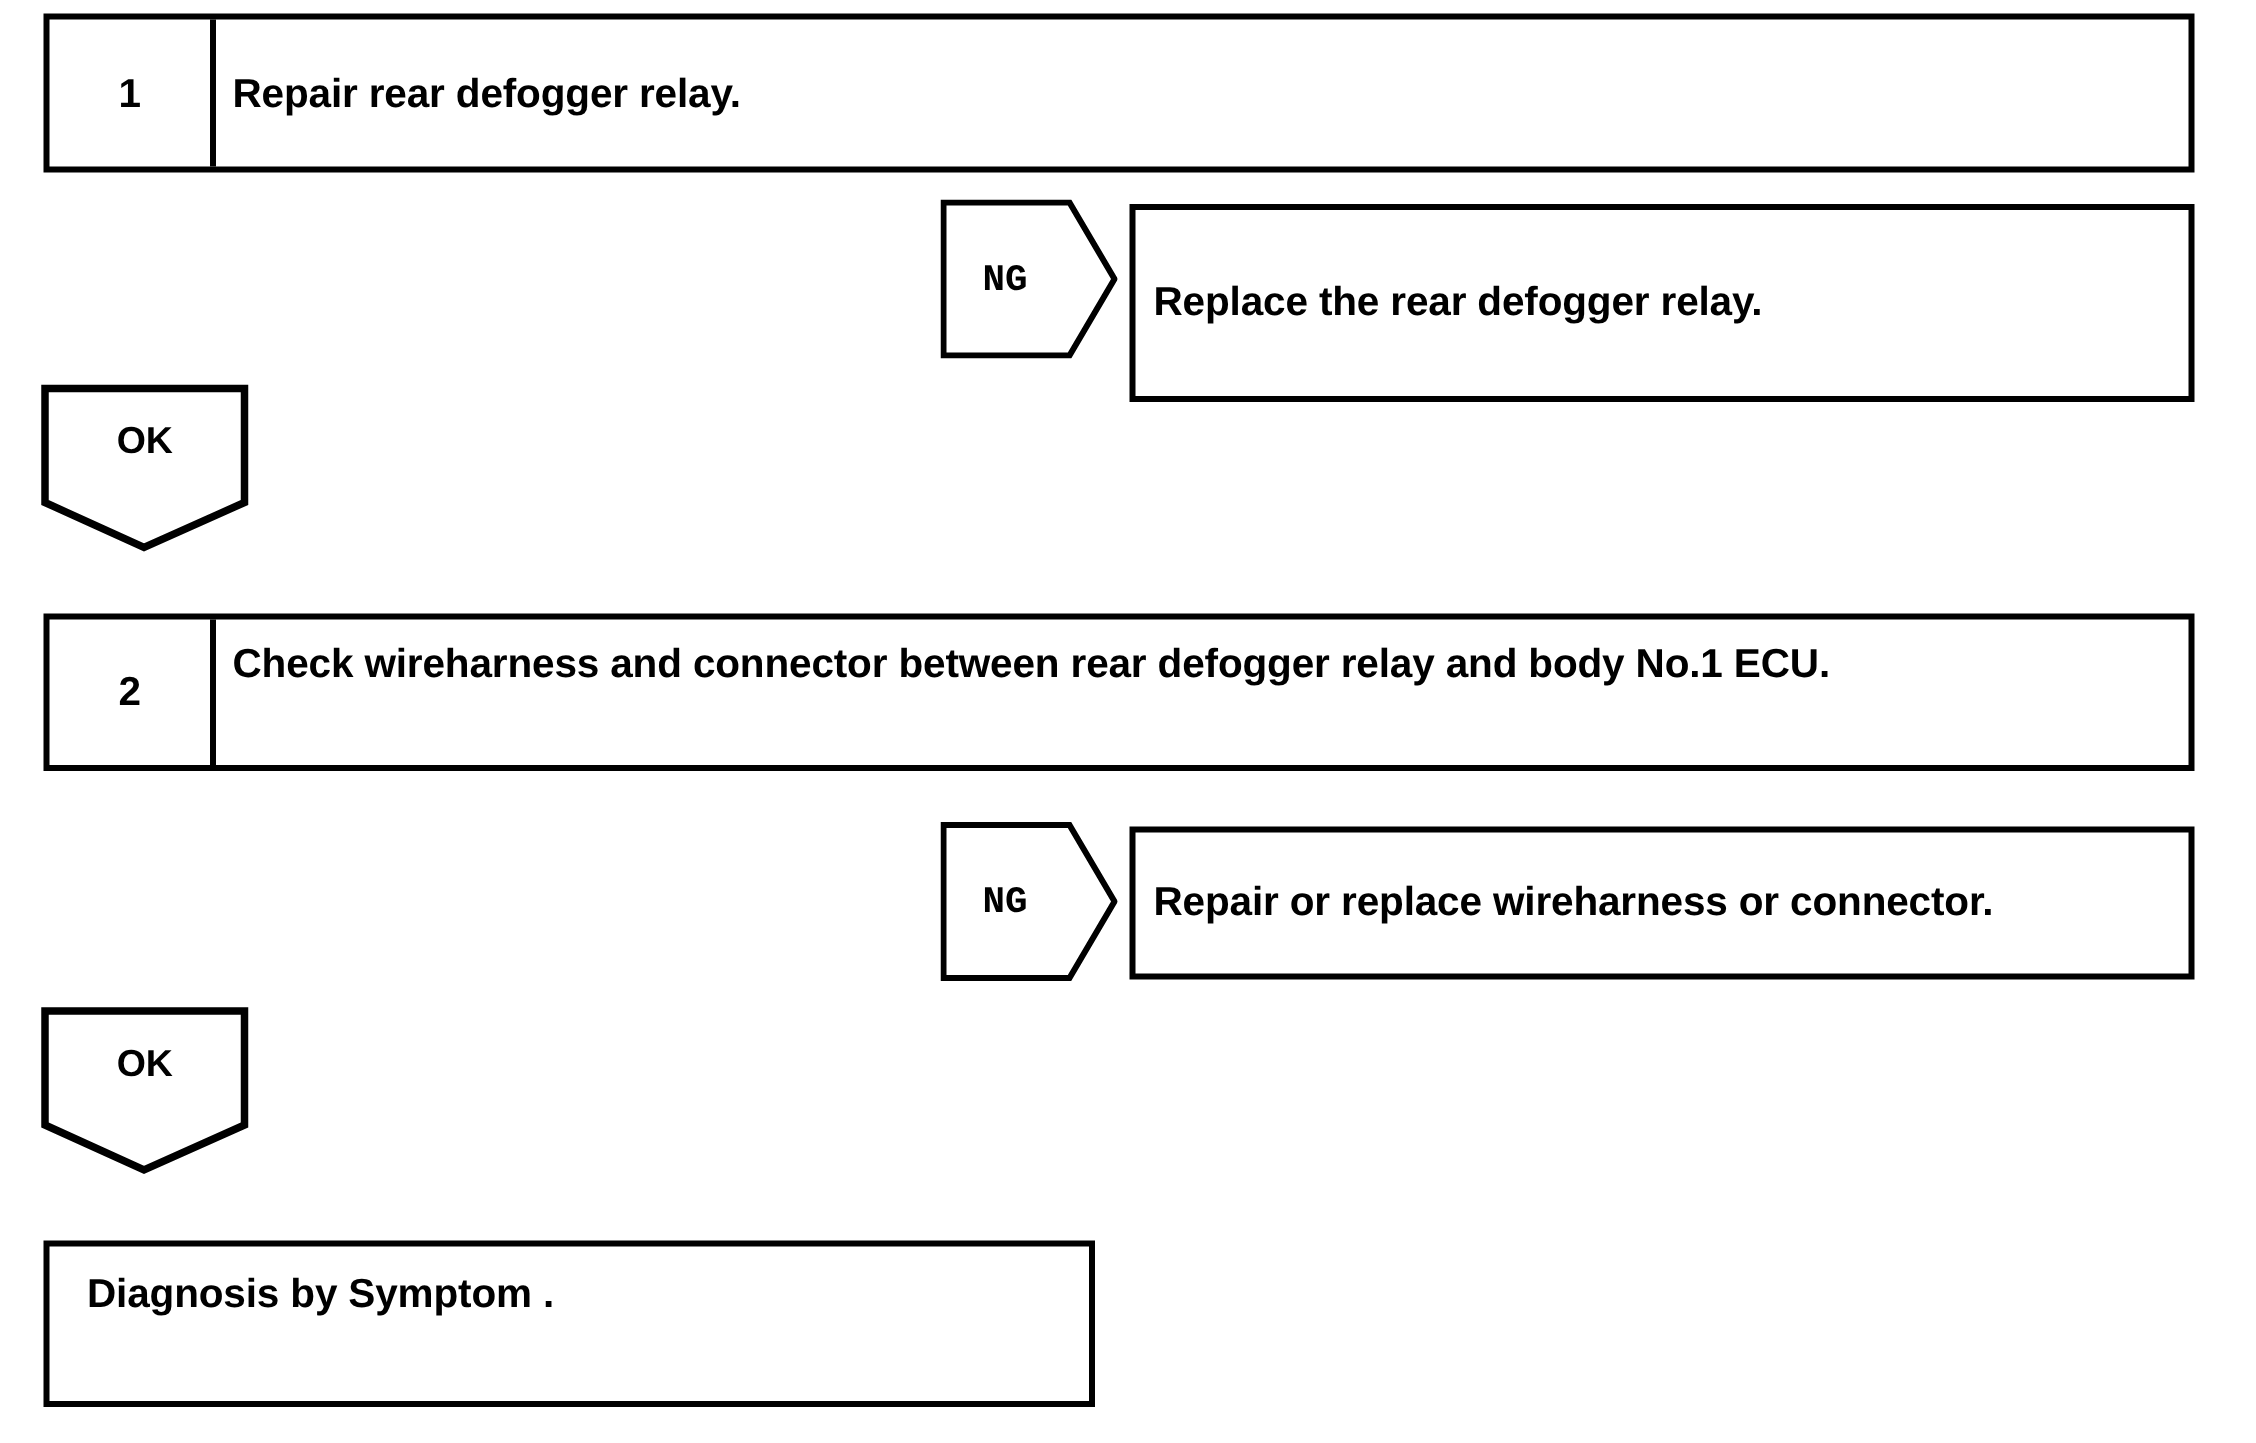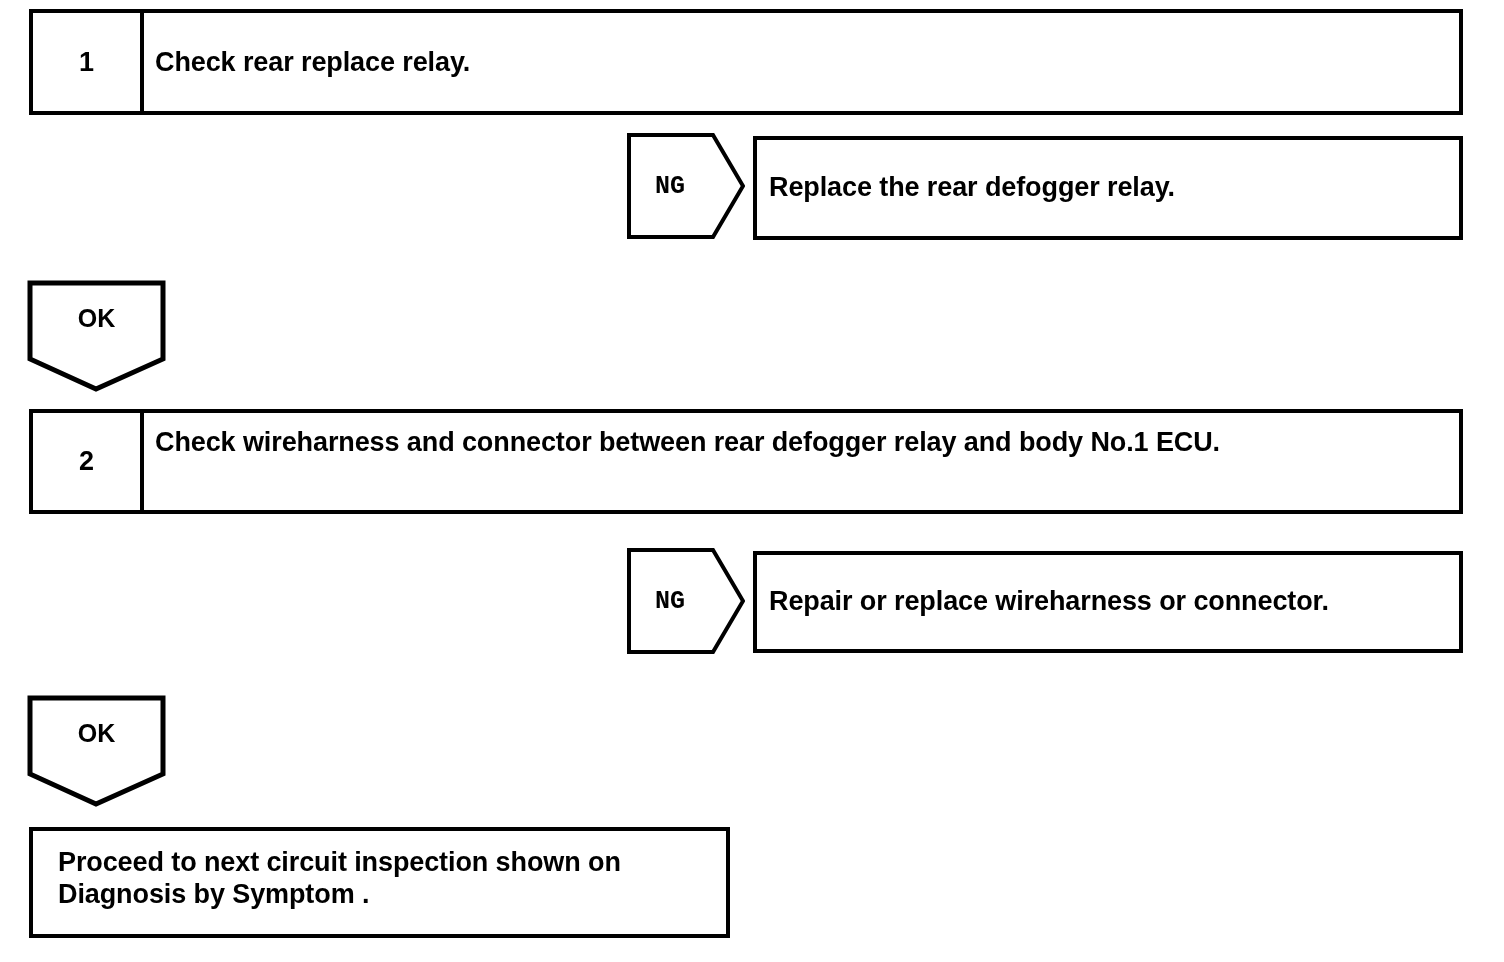--- a/index.html
+++ b/index.html
@@ -99,21 +99,20 @@
     font-weight: bold;
     color: #000000;
     font-family: Liberation Mono, monospace;
   }
 
   
   .ok-arrow {
     position: absolute;
     width: 139px;
     height: 112px;
-    margin-top: 24px;
   }
   .ok-arrow svg {
     position: absolute;
     inset: 0;
     width: 100%;
     height: 100%;
     display: block;
   }
   .ok-label {
     position: absolute;
@@ -129,31 +128,31 @@
     color: #000000;
   }
 </style>
 </head>
 <body>
 
 <div id="canvas">
 
   <div class="step-box" style="left:29px; top:9px; width:1434px; height:106px;">
     <div class="step-num">1</div>
-    <div class="step-text">Check rear replace relay.</div>
+    <div class="step-text">Repair rear defogger relay.</div>
   </div>
 
   <div class="ng-arrow" style="left:627px; top:133px;">
     <svg viewBox="0 0 118 106" preserveAspectRatio="none">
       <polygon points="2,2 86,2 116,53 86,104 2,104" fill="#ffffff" stroke="#000000" stroke-width="4" stroke-linejoin="miter"></polygon>
     </svg>
     <div class="ng-label">NG</div>
   </div>
 
-  <div class="result-box" style="left:753px; top:136px; width:710px; height:104px;">Replace the rear defogger relay.</div>
+  <div class="result-box" style="left:753px; top:136px; width:710px; height:132px;">Replace the rear defogger relay.</div>
 
   <div class="ok-arrow" style="left:27px; top:256px;">
     <svg viewBox="0 0 139 112" preserveAspectRatio="none">
       <polygon points="3,3 136,3 136,79 69,109 3,79" fill="#ffffff" stroke="#000000" stroke-width="5" stroke-linejoin="miter"></polygon>
     </svg>
     <div class="ok-label">OK</div>
   </div>
 
   <div class="step-box" style="left:29px; top:409px; width:1434px; height:105px;">
     <div class="step-num">2</div>
@@ -170,17 +169,16 @@
   <div class="result-box" style="left:753px; top:551px; width:710px; height:102px;text-align:center;">Repair or replace wireharness or connector.</div>
 
   <div class="ok-arrow" style="left:27px; top:671px;">
     <svg viewBox="0 0 139 112" preserveAspectRatio="none">
       <polygon points="3,3 136,3 136,79 69,109 3,79" fill="#ffffff" stroke="#000000" stroke-width="5" stroke-linejoin="miter"></polygon>
     </svg>
     <div class="ok-label">OK</div>
   </div>
 
   <div class="result-box top-align" style="left:29px; top:827px; width:701px; height:111px; padding-left:25px; display:block; padding-top:16px;">
-    <div>Proceed to next circuit inspection shown on</div>
     <div>Diagnosis by Symptom .</div>
   </div>
 
 </div>
 
 </body></html>

